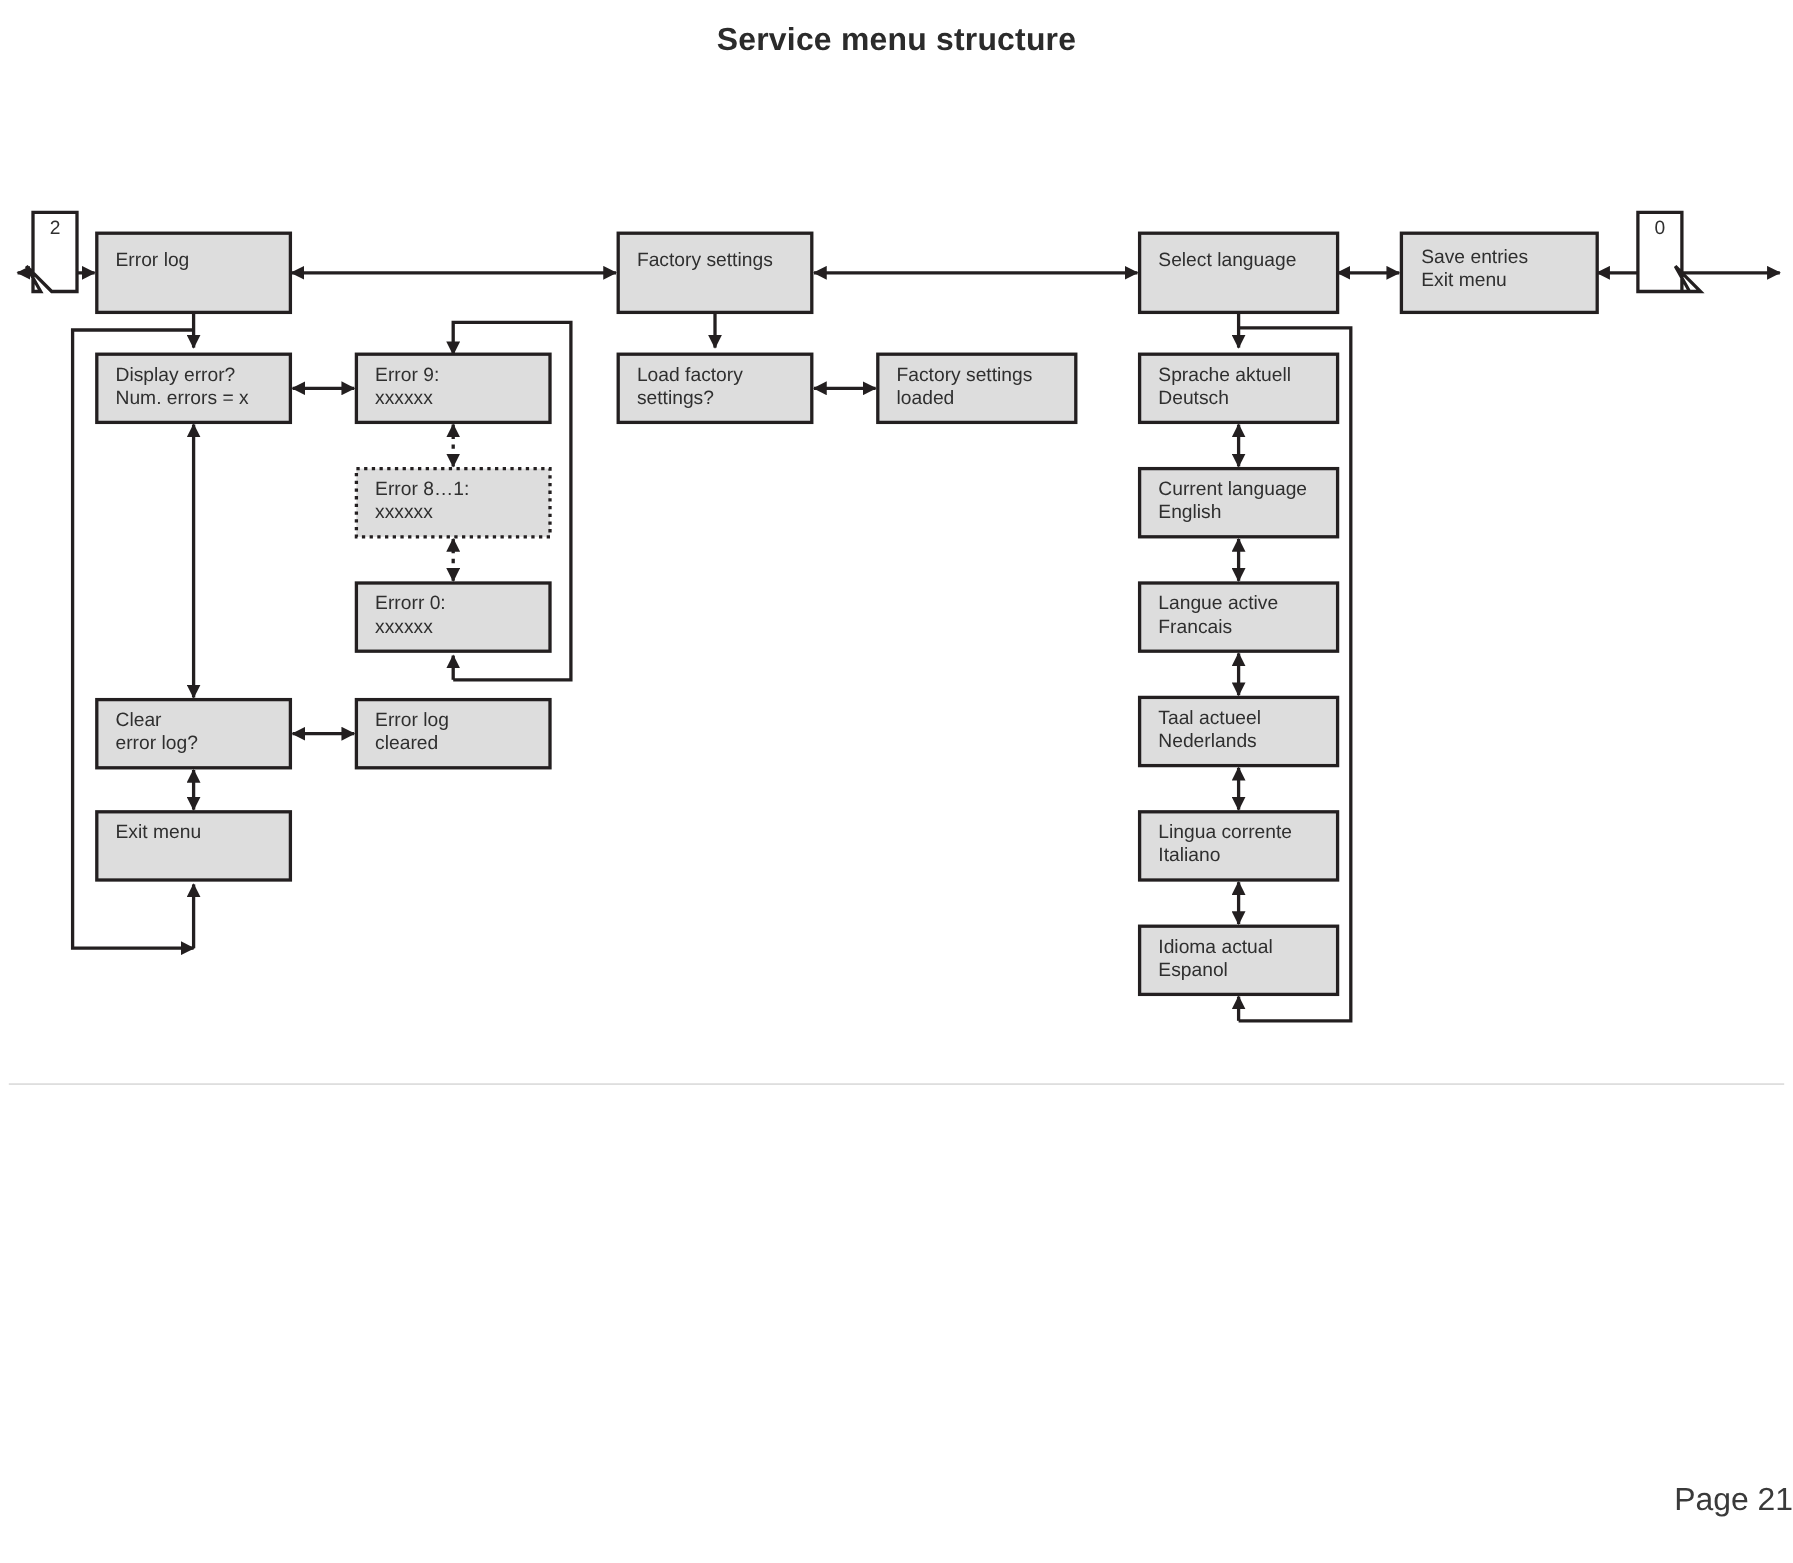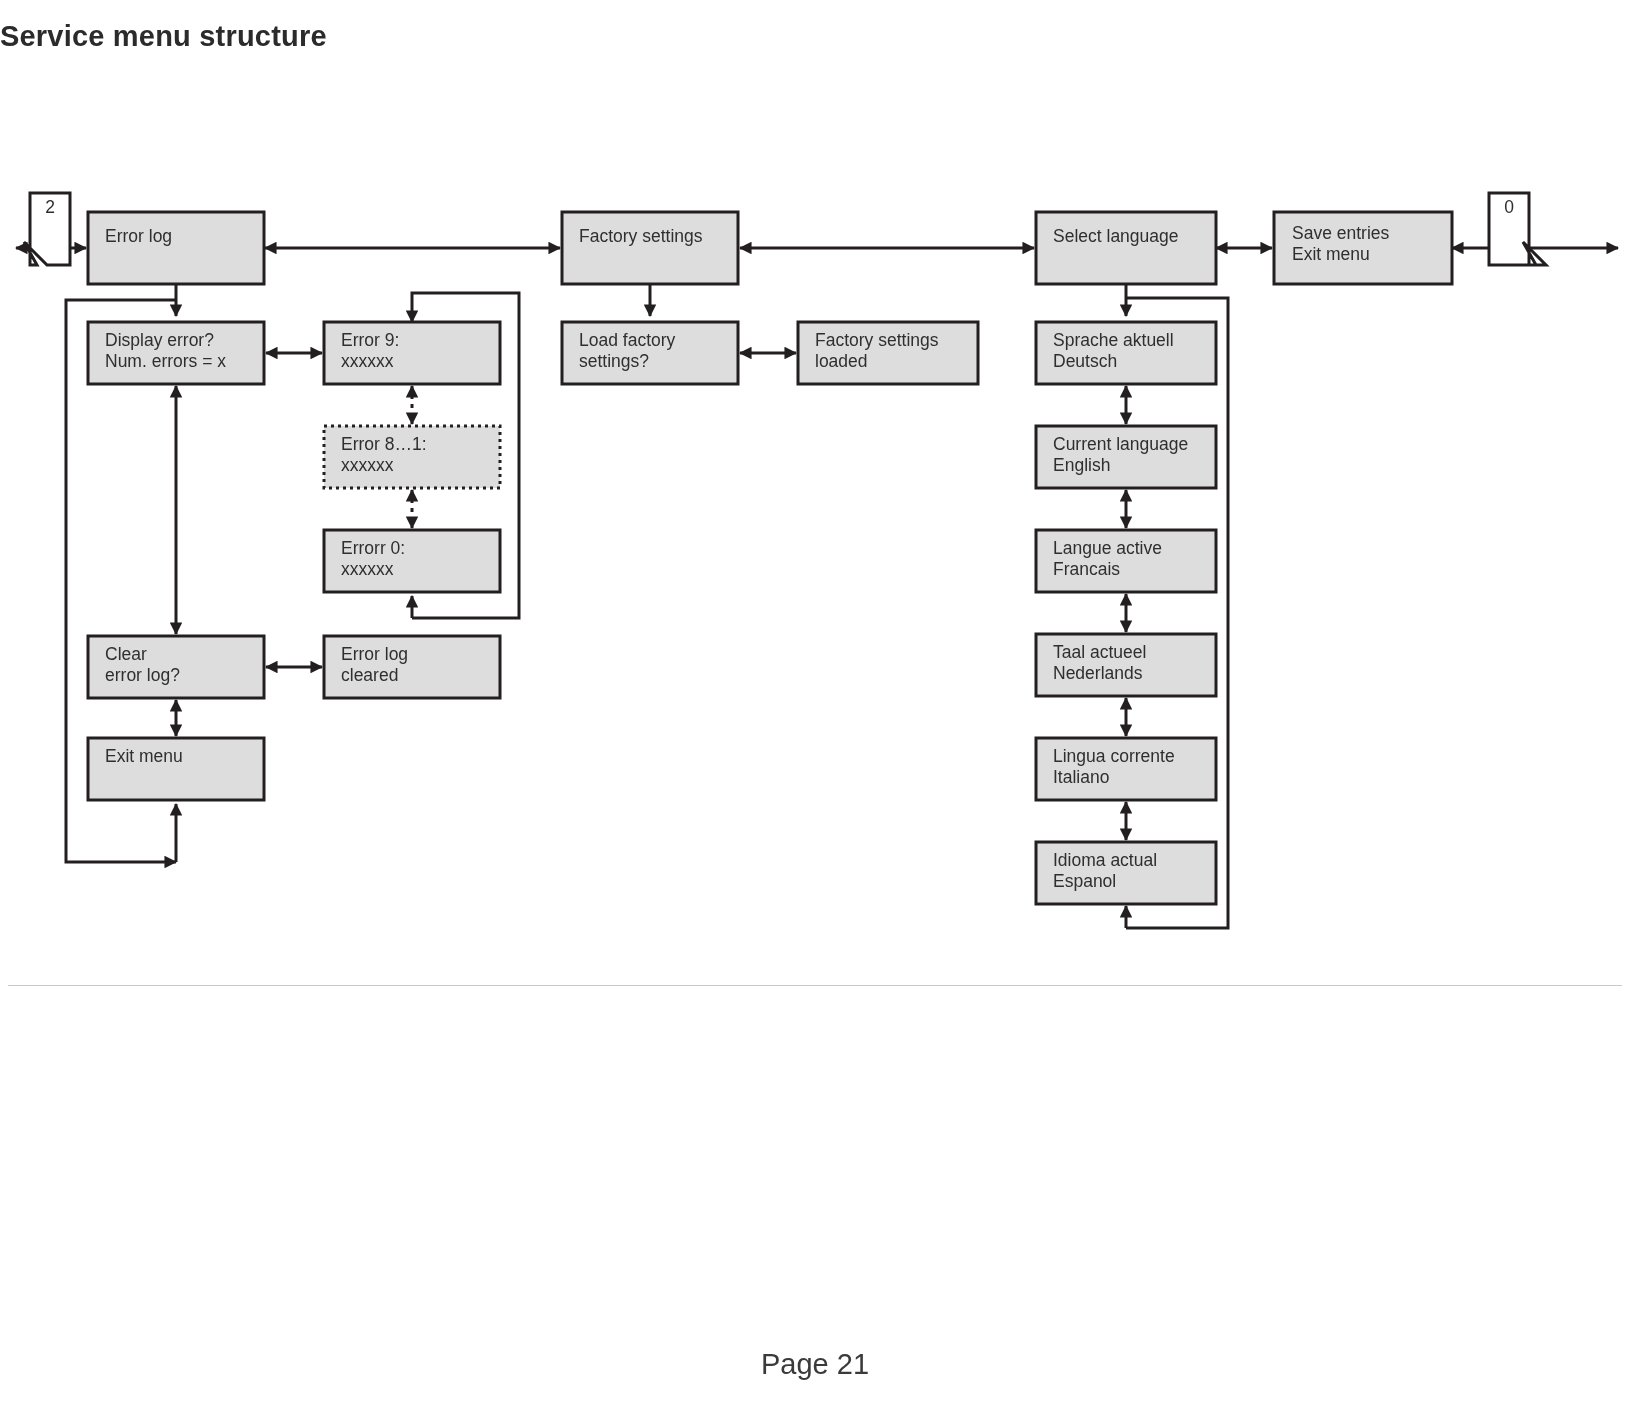--- a/index.html
+++ b/index.html
@@ -13,32 +13,32 @@
     position: relative;
     font-family: "Liberation Sans", sans-serif;
     color: #2a2a2a;
     overflow: hidden;
   }
   #page-title {
     position: absolute;
     top: 20px;
     left: 0;
     width: 1630px;
-    text-align: left;
+    text-align: center;
     font-size: 29px;
     font-weight: bold;
     color: #2b2b2b;
     letter-spacing: 0.2px;
   }
   #page-footer {
     position: absolute;
     top: 1348px;
     left: 0;
     width: 1630px;
-    text-align: center;
+    text-align: right;
     font-size: 29px;
     color: #3a3a3a;
   }
   #divider {
     position: absolute;
     left: 8px;
     top: 985px;
     width: 1614px;
     height: 1px;
     background: #c9c9c9;

